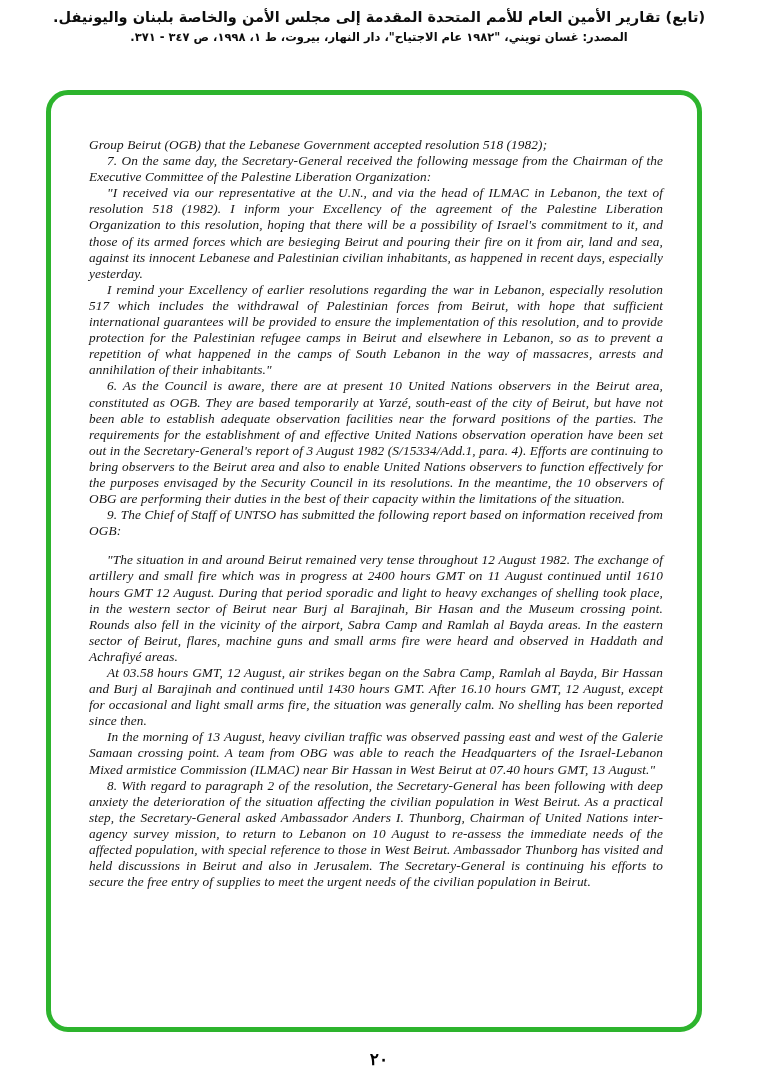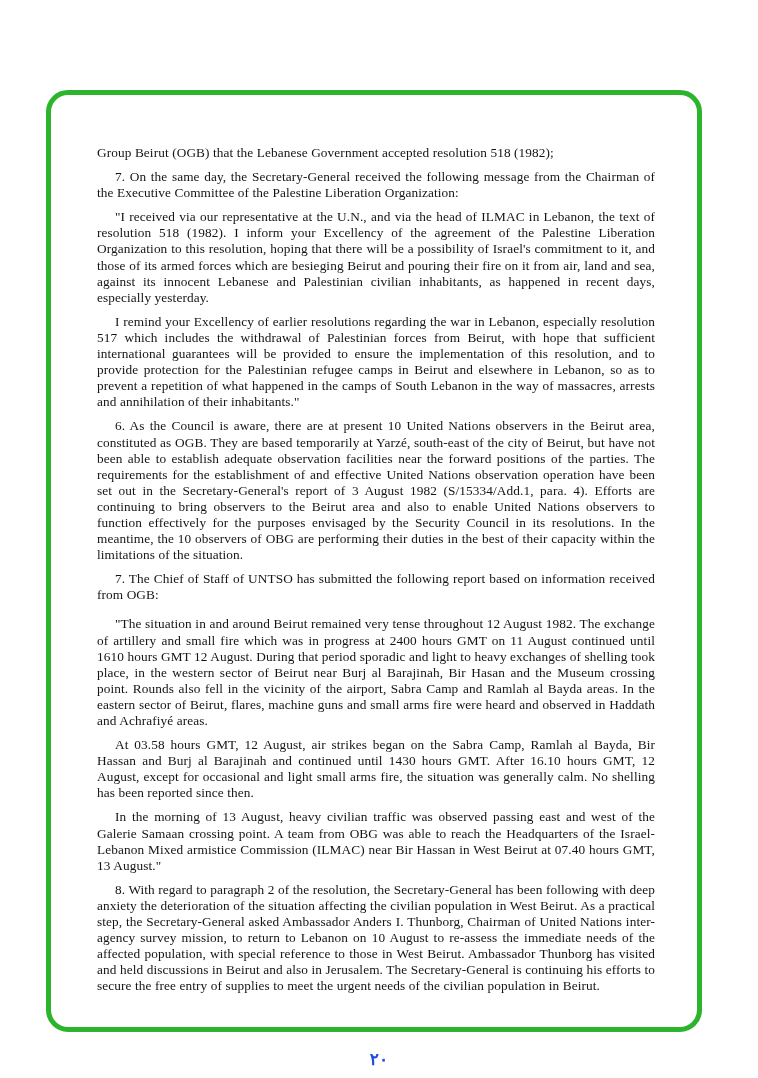--- a/index.html
+++ b/index.html
@@ -49,55 +49,60 @@
     background: #ffffff;
   }
   .body-text {
     padding: 42px 34px 0 38px;
     font-size: 13.3px;
     line-height: 16.1px;
     text-align: justify;
     letter-spacing: 0.1px;
   }
   .body-text p {
-    margin: 8px;
+    margin: 0;
     text-indent: 18px;
+    font-style: italic;
   }
   .body-text p.no-indent {
     text-indent: 0;
   }
   .body-text p.gap-before {
     margin-top: 13px;
   }
   .page-number {
     position: absolute;
     bottom: 8px;
     left: 0;
     right: 0;
     text-align: center;
     font-family: Liberation Sans, sans-serif;
     font-size: 17px;
     font-weight: bold;
-    color: #1d4ed8;
+    color: #000000;
   }
 </style>
 </head>
 <body>
 
 <div class="page">
 
+  <div class="arabic-header">
+    <div class="arabic-line1">(تابع) تقارير الأمين العام للأمم المتحدة المقدمة إلى مجلس الأمن والخاصة بلبنان واليونيفل.</div>
+    <div class="arabic-line2">المصدر: غسان تويني، "١٩٨٢ عام الاجتياح"، دار النهار، بيروت، ط ١، ١٩٩٨، ص ٣٤٧ - ٣٧١.</div>
+  </div>
 
   <div class="content-frame">
     <div class="body-text">
       <p class="no-indent">Group Beirut (OGB) that the Lebanese Government accepted resolution 518 (1982);</p>
       <p>7. On the same day, the Secretary-General received the following message from the Chairman of the Executive Committee of the Palestine Liberation Organization:</p>
       <p>"I received via our representative at the U.N., and via the head of ILMAC in Lebanon, the text of resolution 518 (1982). I inform your Excellency of the agreement of the Palestine Liberation Organization to this resolution, hoping that there will be a possibility of Israel's commitment to it, and those of its armed forces which are besieging Beirut and pouring their fire on it from air, land and sea, against its innocent Lebanese and Palestinian civilian inhabitants, as happened in recent days, especially yesterday.</p>
       <p>I remind your Excellency of earlier resolutions regarding the war in Lebanon, especially resolution 517 which includes the withdrawal of Palestinian forces from Beirut, with hope that sufficient international guarantees will be provided to ensure the implementation of this resolution, and to provide protection for the Palestinian refugee camps in Beirut and elsewhere in Lebanon, so as to prevent a repetition of what happened in the camps of South Lebanon in the way of massacres, arrests and annihilation of their inhabitants."</p>
       <p>6. As the Council is aware, there are at present 10 United Nations observers in the Beirut area, constituted  as OGB. They are based temporarily at Yarzé, south-east of the city of Beirut, but have not been able to establish adequate observation facilities near the forward positions of the parties. The requirements for the establishment of and effective United Nations observation operation have been set out in the Secretary-General's report of 3 August 1982 (S/15334/Add.1, para. 4). Efforts are continuing to bring observers to the Beirut area and also to enable United Nations observers to function effectively for the purposes envisaged by the Security Council in its resolutions. In the meantime, the 10 observers of OBG are performing their duties in the best of their capacity within the limitations of the situation.</p>
-      <p>7. The Chief of Staff of UNTSO has submitted the following report based on information received from OGB:</p>
+      <p>9. The Chief of Staff of UNTSO has submitted the following report based on information received from OGB:</p>
       <p class="gap-before">"The situation in and around Beirut remained very tense throughout 12 August 1982. The exchange of artillery and small fire which was in progress at 2400 hours GMT on 11 August continued until 1610 hours GMT 12 August. During that period sporadic and light to heavy exchanges of shelling took place, in the western sector of Beirut near Burj al Barajinah, Bir Hasan and the Museum crossing point. Rounds also fell in the vicinity of the airport, Sabra Camp and Ramlah al Bayda areas. In the eastern sector of Beirut, flares, machine guns and small arms fire were heard and observed in Haddath and Achrafiyé areas.</p>
       <p>At 03.58 hours GMT, 12 August, air strikes began on the Sabra Camp, Ramlah al Bayda, Bir Hassan and Burj al Barajinah and continued until 1430 hours GMT. After 16.10 hours GMT, 12 August, except for occasional and light small arms fire, the situation was generally calm. No shelling has been reported since then.</p>
       <p>In the morning of 13 August, heavy civilian traffic was observed passing east and west of the Galerie Samaan crossing point. A team from OBG was able to reach the Headquarters of the Israel-Lebanon Mixed armistice Commission (ILMAC) near Bir Hassan in West Beirut at 07.40 hours GMT, 13 August."</p>
       <p>8. With regard to paragraph 2 of the resolution, the Secretary-General has been following with deep anxiety the deterioration of the situation affecting the civilian population in West Beirut. As a practical step, the Secretary-General asked Ambassador Anders I. Thunborg, Chairman of United Nations inter-agency survey mission, to return to Lebanon on 10 August to re-assess the immediate needs of the affected population, with special reference to those in West Beirut. Ambassador Thunborg has visited and held discussions in Beirut and also in Jerusalem. The Secretary-General is continuing his efforts to secure the free entry of supplies to meet the urgent needs of the civilian population in Beirut.</p>
     </div>
   </div>
 
   <div class="page-number">٢٠</div>
 
 </div>

